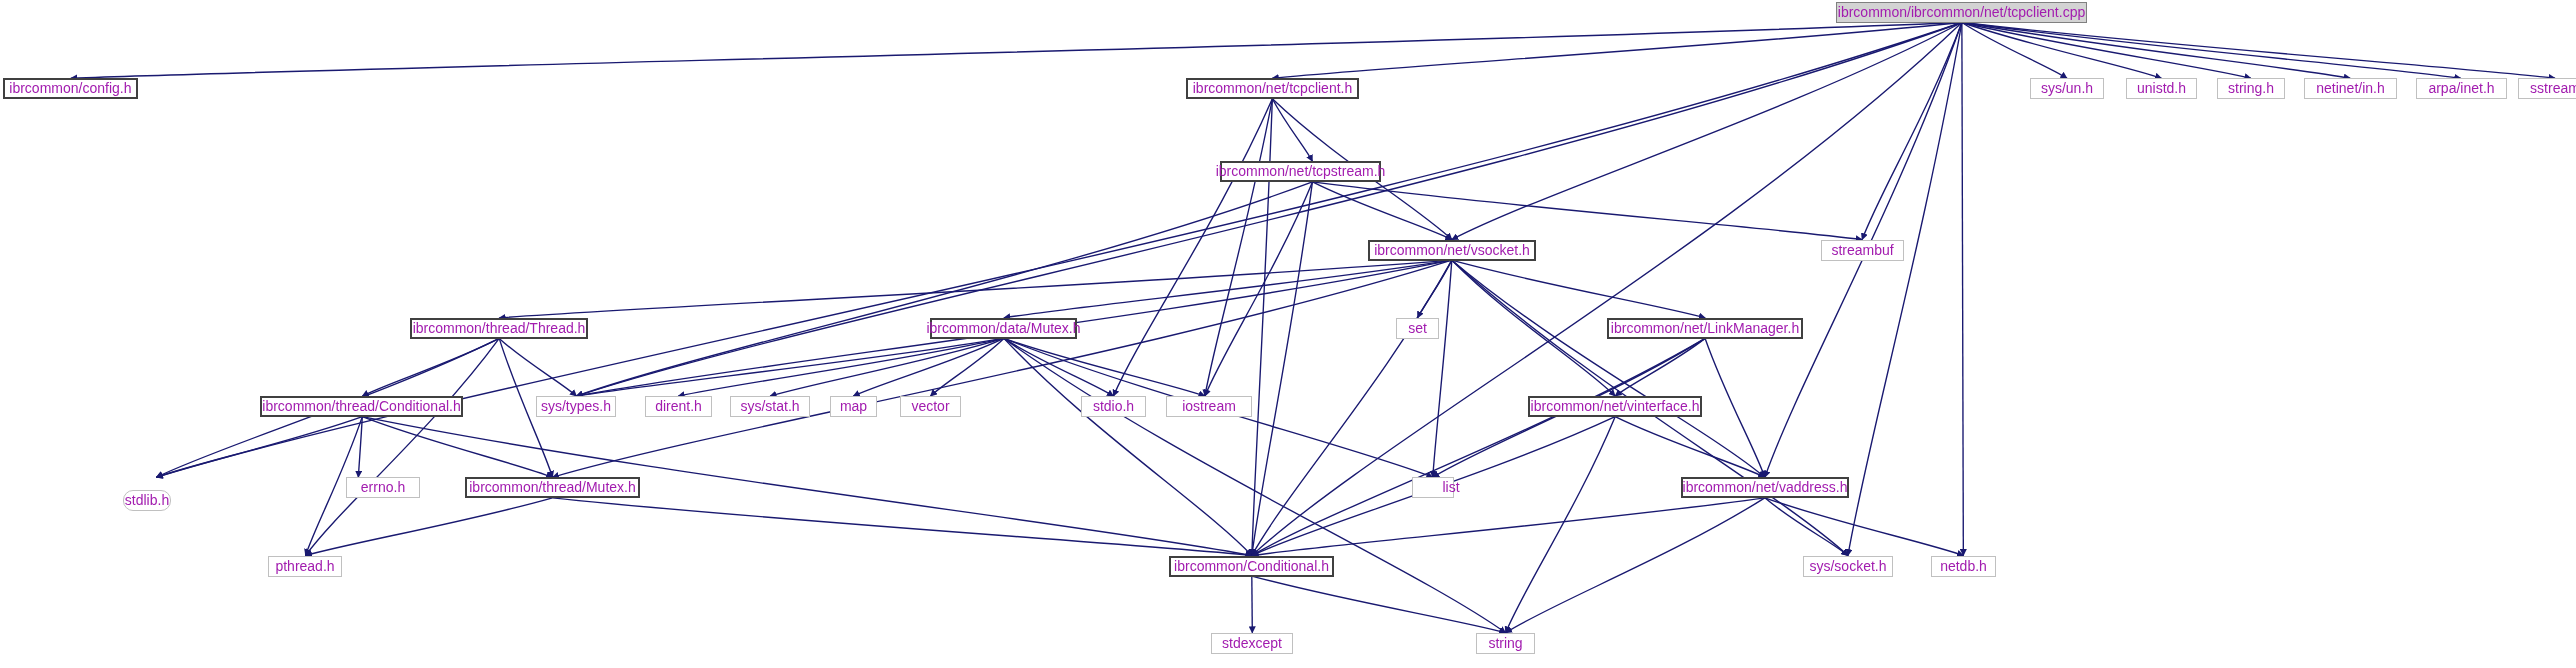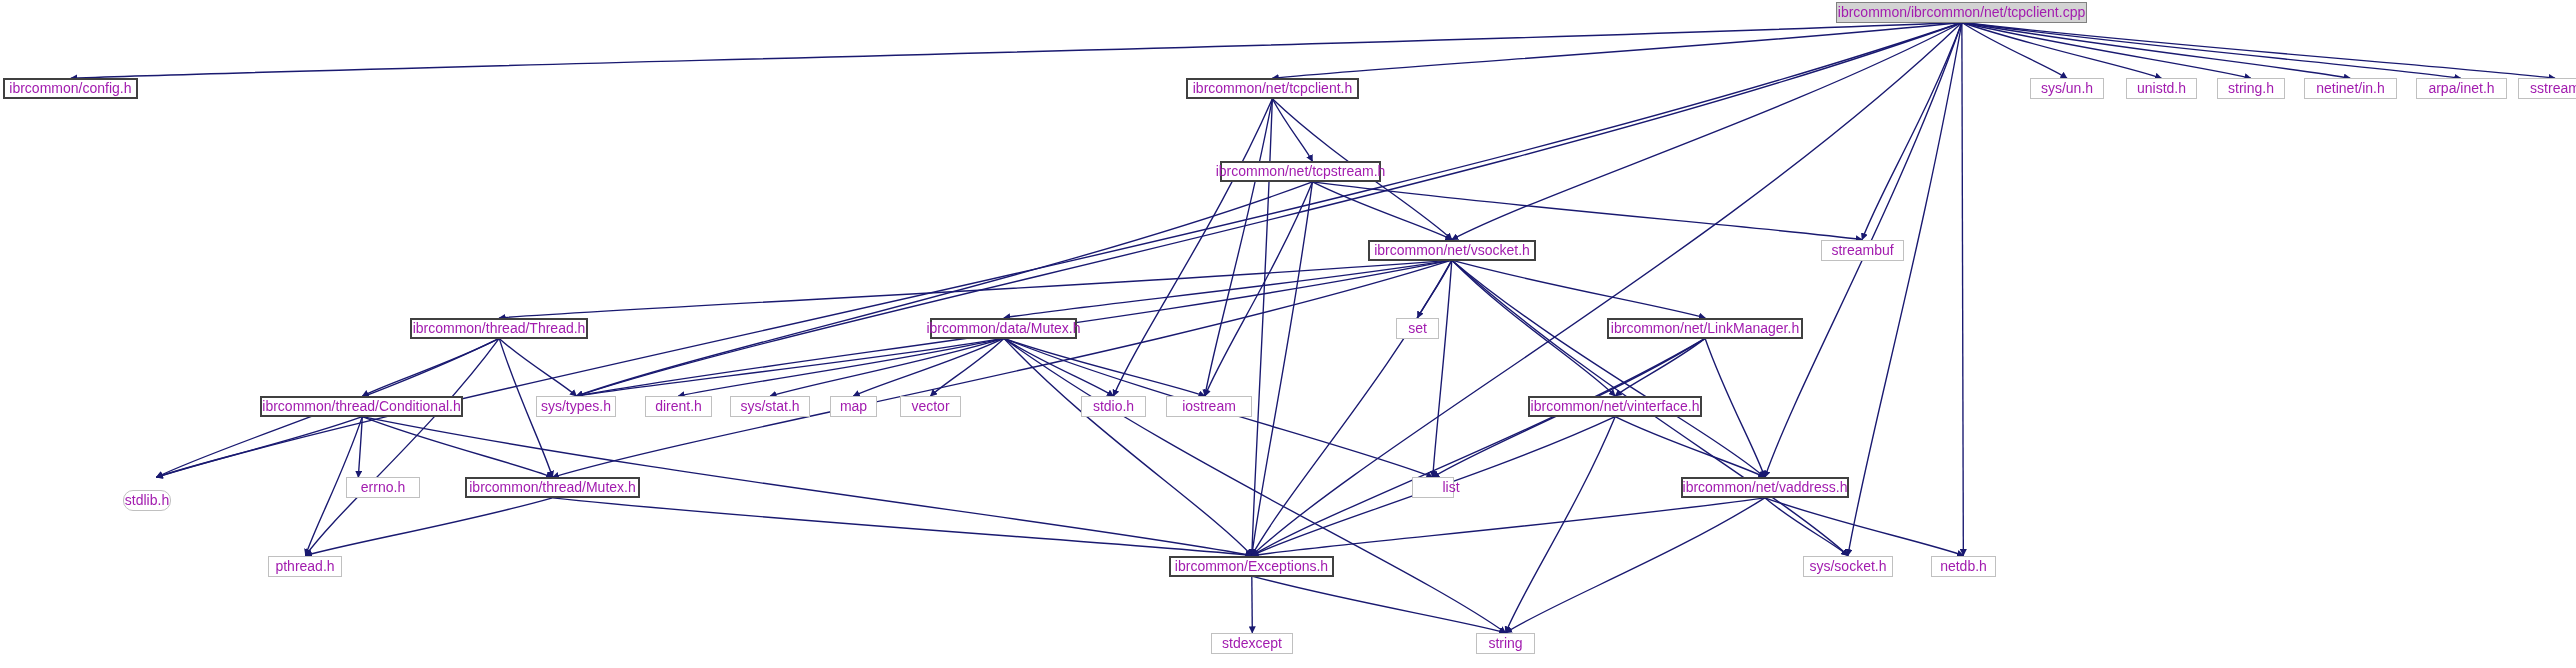--- a/index.html
+++ b/index.html
@@ -214,21 +214,21 @@
       <div class="node" style="left: 1412px; top: 477px; width: 42px; padding-left: 36px;">
         <span class="lbl">list</span>
       </div>
       <div class="node strong" style="left: 1681px; top: 477px; width: 168px;">
         <span class="lbl">ibrcommon/net/vaddress.h</span>
       </div>
       <div class="node" style="left: 268px; top: 556px; width: 74px;">
         <span class="lbl">pthread.h</span>
       </div>
       <div class="node strong" style="left: 1169px; top: 556px; width: 165px;">
-        <span class="lbl">ibrcommon/Exceptions.h</span>
+        <span class="lbl">ibrcommon/Conditional.h</span>
       </div>
       <div class="node" style="left: 1803px; top: 556px; width: 90px;">
         <span class="lbl">sys/socket.h</span>
       </div>
       <div class="node" style="left: 1931px; top: 556px; width: 65px;">
         <span class="lbl">netdb.h</span>
       </div>
       <div class="node" style="left: 1211px; top: 633px; width: 82px;">
         <span class="lbl">stdexcept</span>
       </div>

